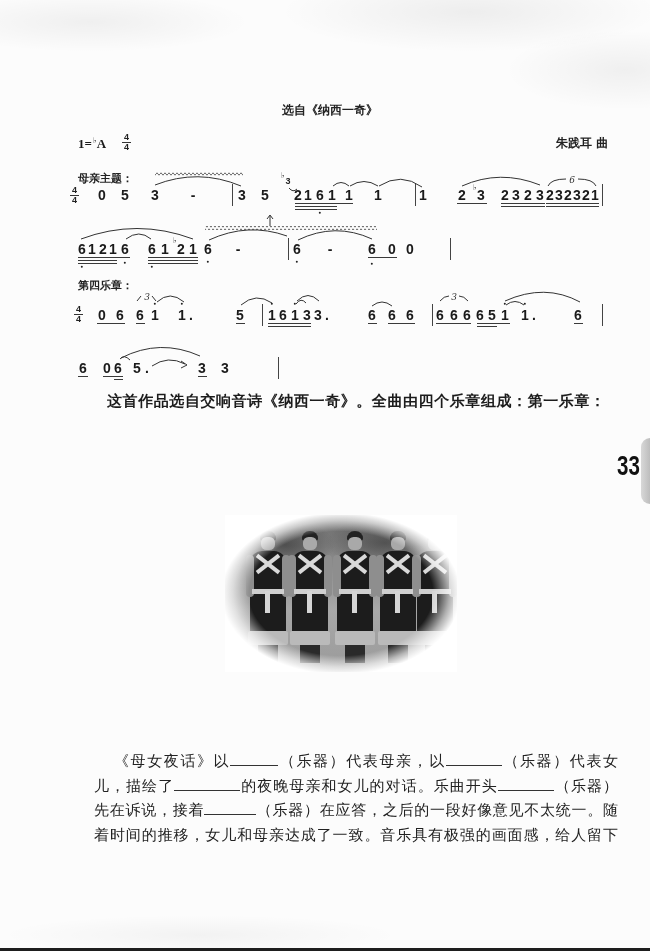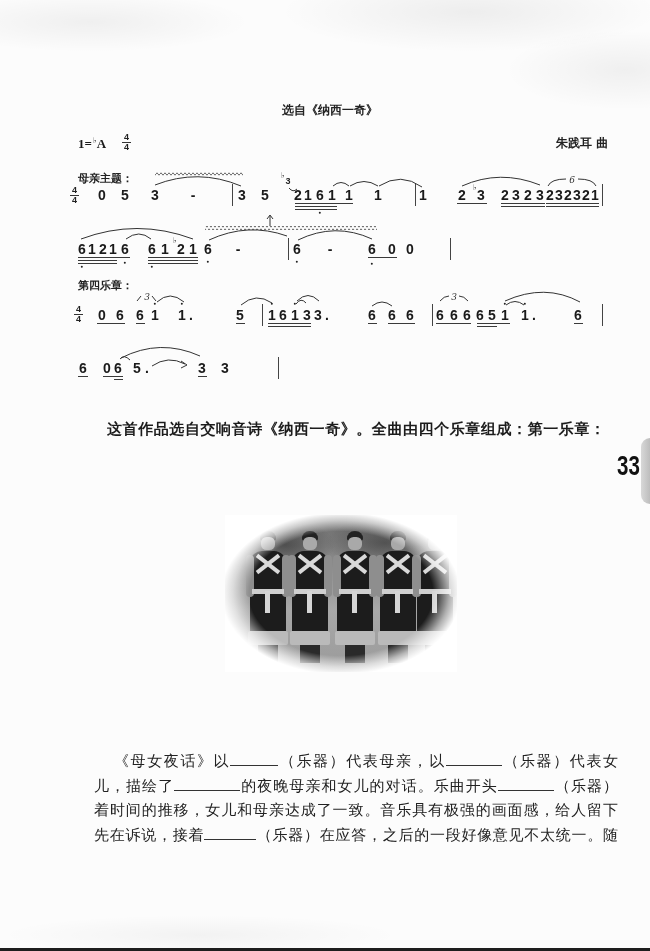--- a/index.html
+++ b/index.html
@@ -22,21 +22,21 @@
 .composer{position:absolute;left:556px;top:136px;font:bold 12px/15px "DejaVu Sans",sans-serif;color:#222;white-space:nowrap;}
 .label{position:absolute;left:78px;font:bold 11px/14px "DejaVu Sans",sans-serif;color:#222;white-space:nowrap;}
 .n{position:absolute;transform:translate(-50%,-50%);font:bold 14px/14px "Liberation Sans",sans-serif;color:#1a1a1a;white-space:nowrap;}
 .g{position:absolute;transform:translate(-50%,-50%);font:bold 9px/9px "Liberation Sans",sans-serif;color:#222;}
 .fl{position:absolute;transform:translate(-50%,-50%);font:8px/8px "DejaVu Sans",sans-serif;color:#222;}
 .tp{position:absolute;transform:translate(-50%,-50%);font:italic 9px/9px "DejaVu Serif",serif;color:#333;}
 .ld,.hd{position:absolute;width:2.4px;height:2.4px;background:#222;border-radius:50%;transform:translate(-50%,-50%);}
 .bm{position:absolute;height:1.2px;background:#3a3a3a;}
 .bar{position:absolute;width:1.3px;height:22px;background:#444;transform:translateY(-50%);}
 svg.marks{position:absolute;left:0;top:0;pointer-events:none;}
-.intro{position:absolute;left:77px;top:416px;width:528px;font:bold 15px/26.5px "DejaVu Sans",sans-serif;color:#1c1c1c;}
+.intro{position:absolute;left:77px;top:388px;width:528px;font:bold 15px/26.5px "DejaVu Sans",sans-serif;color:#1c1c1c;}
 .intro .ln,.ex .ln{display:block;text-align:justify;text-align-last:justify;}
 .intro .ln.first{padding-left:30px;}
 .intro .ln.last,.ex .ln.last{text-align-last:left;}
 .pagenum{position:absolute;left:617px;top:452px;font:bold 27px/28px "Liberation Sans",sans-serif;color:#111;transform:scaleX(.76);transform-origin:left top;}
 .tab{position:absolute;left:641px;top:438px;width:18px;height:66px;border-radius:9px 0 0 9px;background:linear-gradient(90deg,#d8d8d8,#a2a2a2);}
 .photo{position:absolute;left:225px;top:515px;width:232px;height:157px;overflow:hidden;}
 .photo .bg{position:absolute;left:0;top:0;right:0;bottom:0;
   background:
     radial-gradient(ellipse 50px 25px at 60px 30px, rgba(40,40,40,.55), rgba(40,40,40,0)),
     radial-gradient(ellipse 60px 25px at 160px 28px, rgba(40,40,40,.5), rgba(40,40,40,0)),
@@ -343,18 +343,18 @@
         <i class="tie"></i>
         <i class="hem"></i>
         <i class="legs"></i>
       </div>
     <div class="vig"></div>
   </div>
 
   <div class="ex">
     <span class="ln first"><span>《母女夜话》以</span><span class="blank" style="width:48px"></span><span>（乐器）代表母亲，以</span><span class="blank" style="width:56px"></span><span>（乐器）代表女</span></span>
     <span class="ln"><span>儿，描绘了</span><span class="blank" style="width:66px"></span><span>的夜晚母亲和女儿的对话。乐曲开头</span><span class="blank" style="width:56px"></span><span>（乐器）</span></span>
+    <span class="ln"><span>先在诉说，接着</span><span class="blank" style="width:52px"></span><span>（乐器）在应答，之后的一段好像意见不太统一。随</span></span>
     <span class="ln"><span>着时间的推移，女儿和母亲达成了一致。音乐具有极强的画面感，给人留下</span></span>
-    <span class="ln"><span>先在诉说，接着</span><span class="blank" style="width:52px"></span><span>（乐器）在应答，之后的一段好像意见不太统一。随</span></span>
   </div>
 
   <div class="rule"></div>
 </div>
 
 </body></html>

